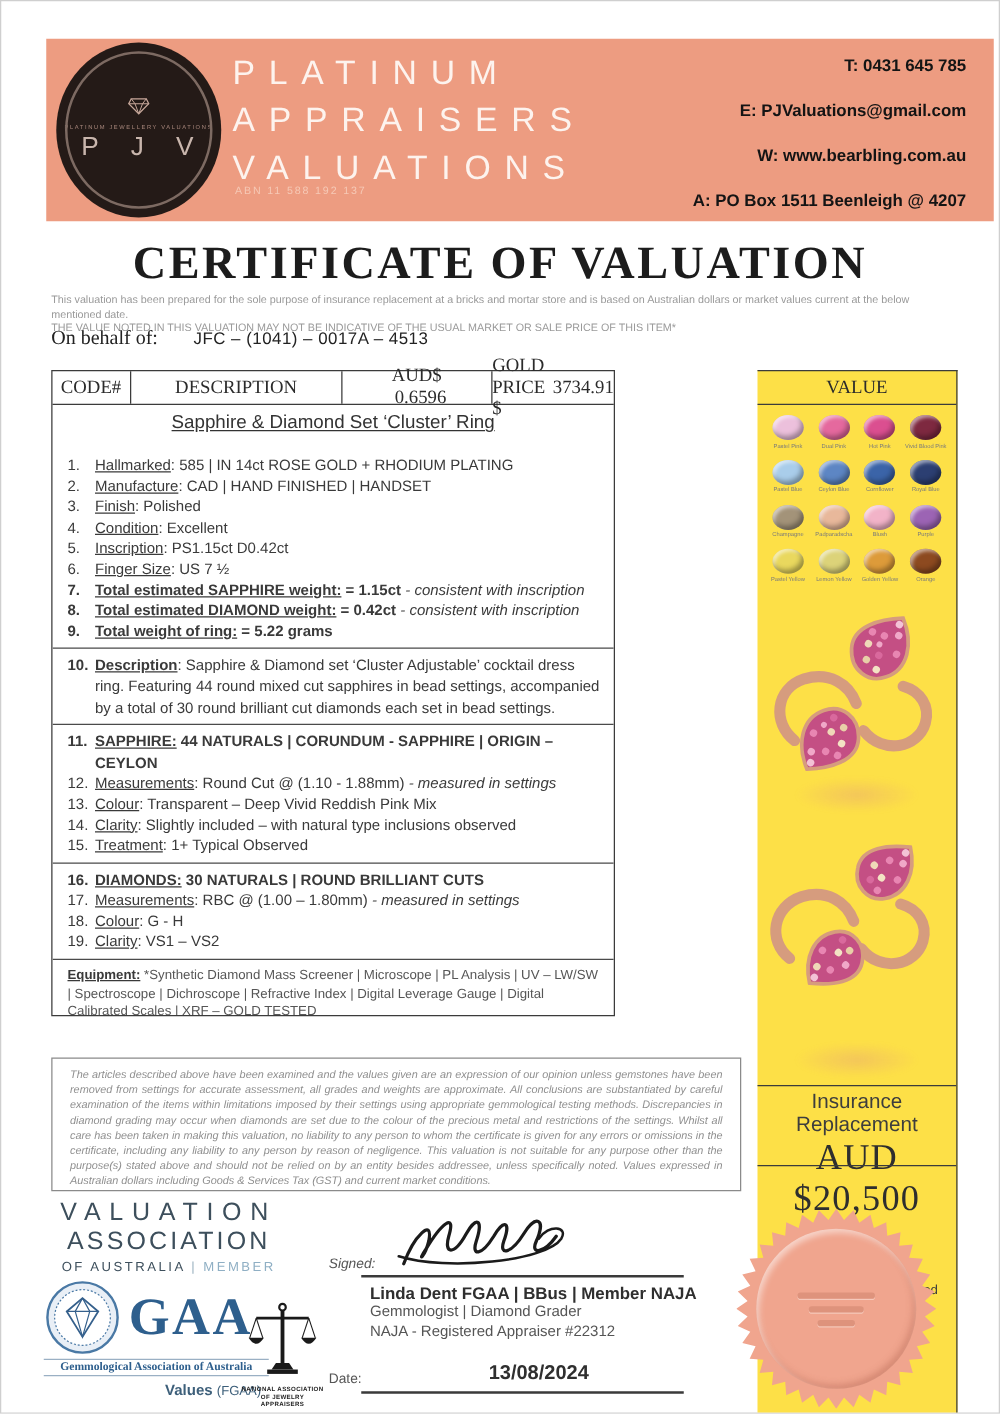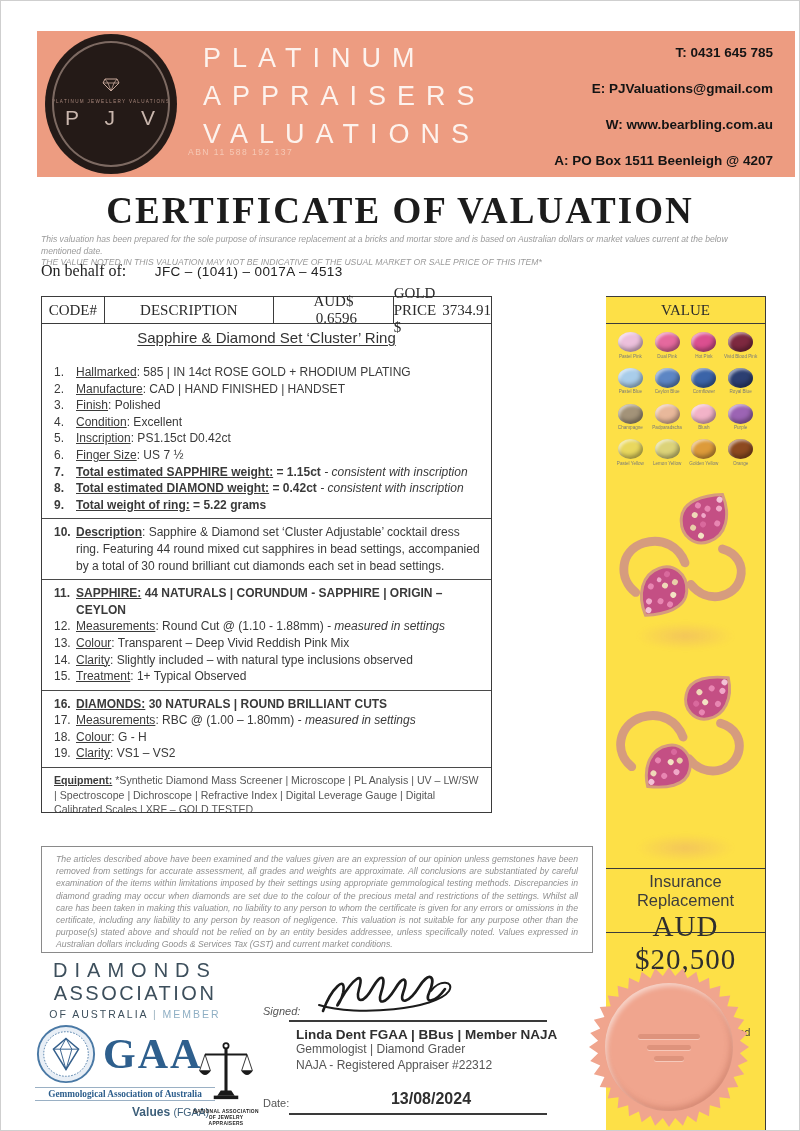--- a/index.html
+++ b/index.html
@@ -8,33 +8,33 @@
           border:1px solid #cfcfcf; overflow:hidden; }
 
   
   .band { position:absolute; left:36px; top:30px; width:758px; height:146px; background:#ED9C81; }
   .logo-circle { position:absolute; left:8px; top:3px; width:132px; height:140px; border-radius:50%;
                  background:#241a17; display:flex; flex-direction:column; align-items:center; justify-content:center; }
   .logo-ring { position:absolute; inset:7px; border:2px solid #7d6a62; border-radius:50%; }
   .logo-gem { margin-bottom:4px; }
   .logo-ringtext { font-size:4.6px; letter-spacing:1.3px; color:#a8877c; white-space:nowrap; margin:3px 0 2px; }
   .logo-monogram { font-size:21px; letter-spacing:10px; color:#c9b6ad; padding-left:8px; }
-  .brand { position:absolute; left:166px; top:8px; color:#fdf3ee; font-size:27px; letter-spacing:11px;
+  .brand { position:absolute; left:149px; top:8px; color:#fdf3ee; font-size:27px; letter-spacing:11px;
            line-height:38px; font-weight:400; }
   .abn { position:absolute; left:151px; top:116px; font-size:8.5px; letter-spacing:1.5px; color:#f6c9b6; }
   .contacts { position:absolute; right:22px; top:14px; text-align:right; color:#141414;
               font-weight:700; font-size:13.5px; }
   .contact-line { margin-bottom:21px; white-space:nowrap; }
 
   
   .cert-title { position:absolute; left:0; top:188px; width:100%; text-align:center;
                 font-family:"Liberation Serif", serif; font-weight:700; font-size:37px;
                 letter-spacing:2px; color:#1c1c1c; }
   .top-disclaimer { position:absolute; left:40px; top:233px; width:725px; font-size:8.6px;
-                    font-style:italic; color:#9a9a9a; line-height:11.5px; }
+                    color:#9a9a9a; line-height:11.5px; }
   .behalf { position:absolute; left:40px; top:261px; }
   .behalf-label { font-family:"Liberation Serif", serif; font-size:16px; color:#222; }
   .behalf-value { font-size:13.5px; color:#222; margin-left:24px; letter-spacing:0.4px; }
 
   
   .vtable { position:absolute; left:40px; top:295px; width:451px; height:517px;
             border:1.5px solid #3b3b3b; background:#fff; }
   .thead { display:flex; height:27px; border-bottom:1.5px solid #3b3b3b;
            font-family:"Liberation Serif", serif; font-size:15px; color:#2b2b2b; }
   .th { display:flex; align-items:center; justify-content:center; border-right:1.5px solid #3b3b3b; }
@@ -424,21 +424,21 @@
     <div class="ins-main">
       <div class="ins-label">Insurance Replacement</div>
       <div class="ins-amount">AUD $20,500</div>
     </div>
     <div class="ins-words">Twenty thousand, five hundred dollars</div>
   </div>
 
   <div class="legalbox">The articles described above have been examined and the values given are an expression of our opinion unless gemstones have been removed from settings for accurate assessment, all grades and weights are approximate. All conclusions are substantiated by careful examination of the items within limitations imposed by their settings using appropriate gemmological testing methods. Discrepancies in diamond grading may occur when diamonds are set due to the colour of the precious metal and restrictions of the settings. Whilst all care has been taken in making this valuation, no liability to any person to whom the certificate is given for any errors or omissions in the certificate, including any liability to any person by reason of negligence. This valuation is not suitable for any purpose other than the purpose(s) stated above and should not be relied on by an entity besides addressee, unless specifically noted. Values expressed in  Australian dollars including Goods &amp; Services Tax (GST) and current market conditions.</div>
 
   <div class="jaa">
-    <div class="jaa-l1">DIAMONDS</div>
+    <div class="jaa-l1">VALUATION</div>
     <div class="jaa-l2">ASSOCIATION</div>
     <div class="jaa-l3">
       <span>OF AUSTRALIA</span>
       <span class="jaa-sep">|</span>
       <span class="jaa-member">MEMBER</span>
     </div>
   </div>
 
   <div class="gaa">
     <div class="gaa-row">

